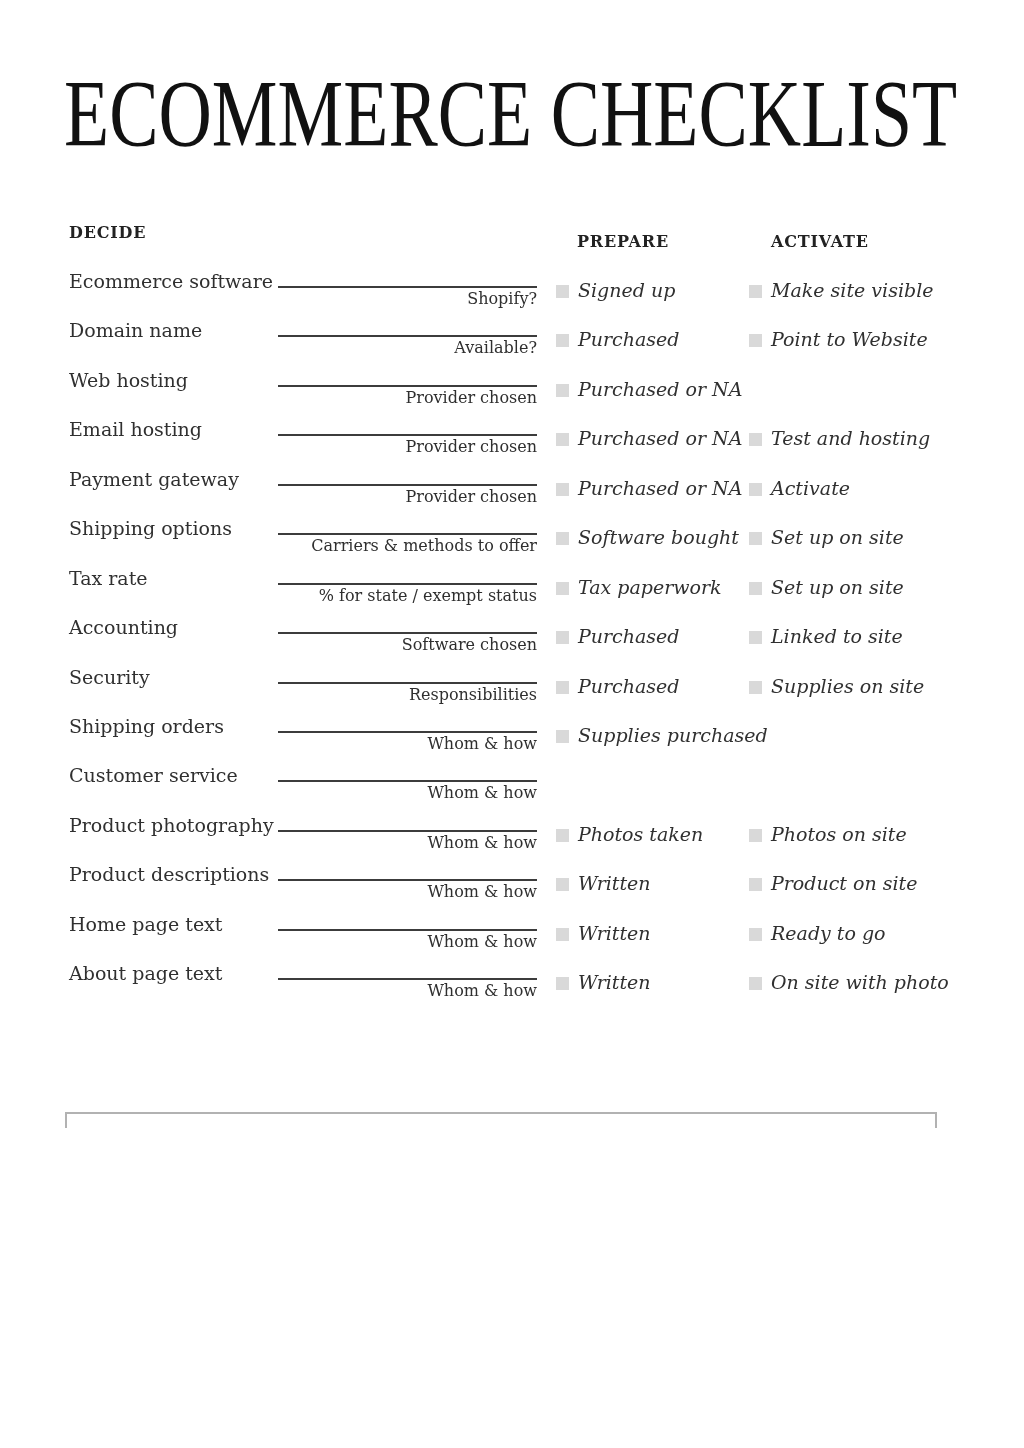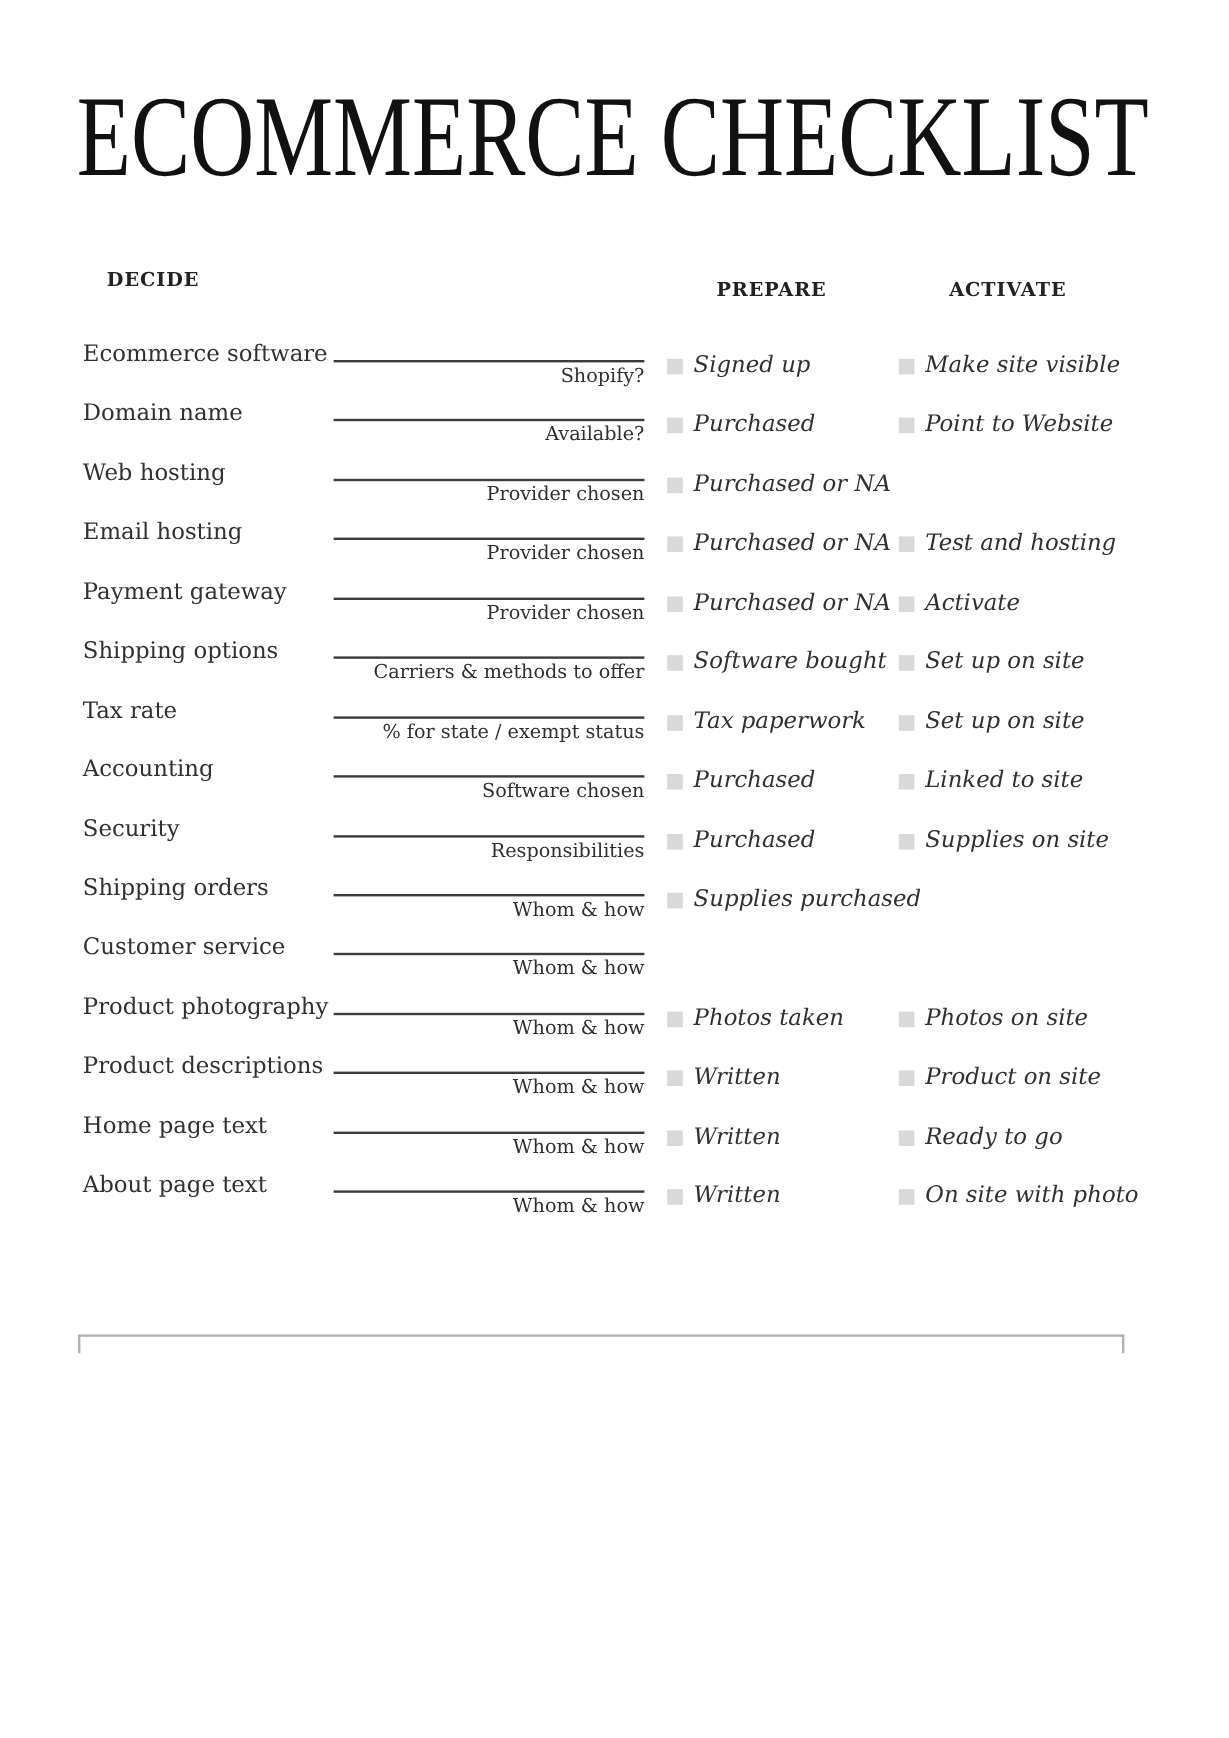--- a/index.html
+++ b/index.html
@@ -34,30 +34,29 @@
     transform-origin: left top;
     color: #111111;
   }
   .col-header {
     position: absolute;
     font-size: 16px;
     font-weight: bold;
     letter-spacing: 0.8px;
     color: #222222;
     white-space: nowrap;
-    margin-left: 20px;
   }
   .col-header.decide   { left: 69px;  top: 223px; }
   .col-header.prepare  { left: 577px; top: 232px; }
   .col-header.activate { left: 771px; top: 232px; }
 
   .rows {
     position: absolute;
     left: 0;
-    top: 286px;
+    top: 272px;
     width: 1024px;
   }
   .row {
     position: relative;
     height: 49.45px;
   }
   .decide-label {
     position: absolute;
     left: 69px;
     top: -3px;

